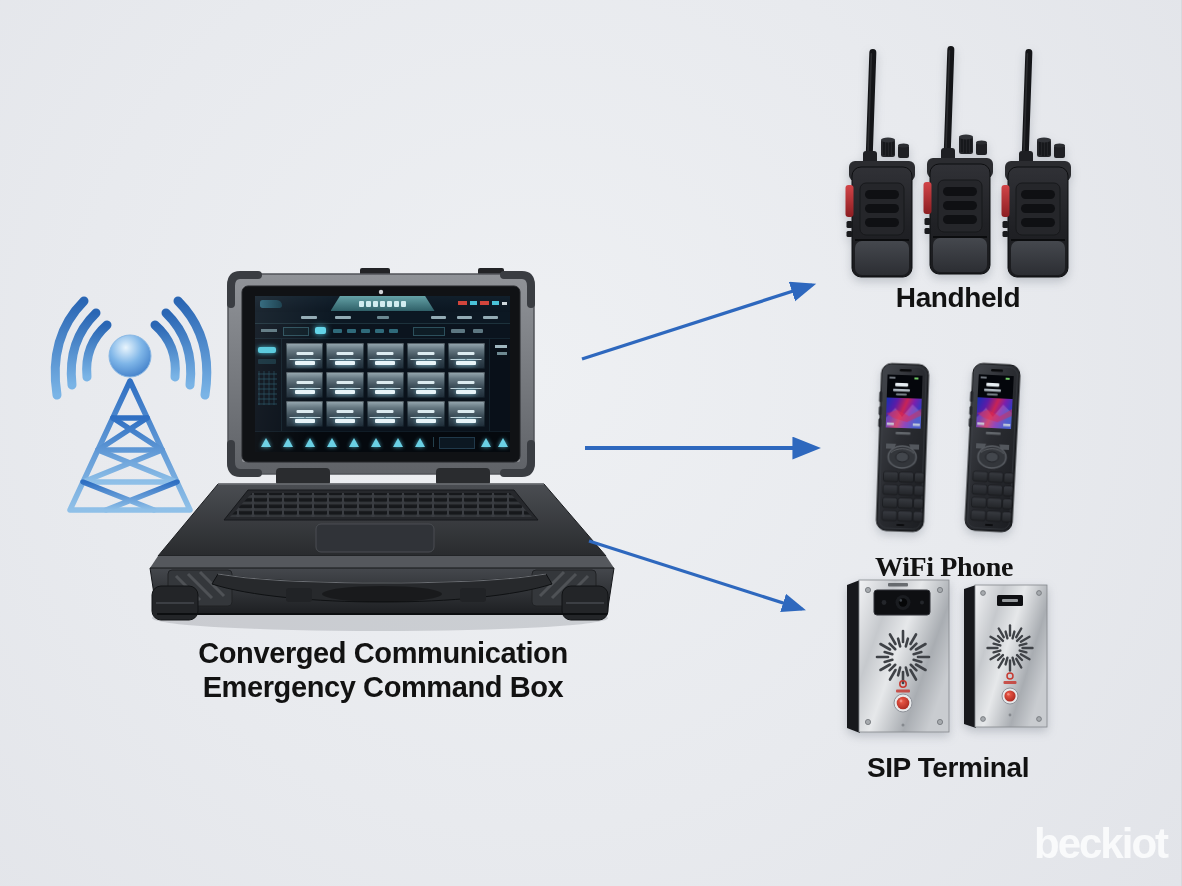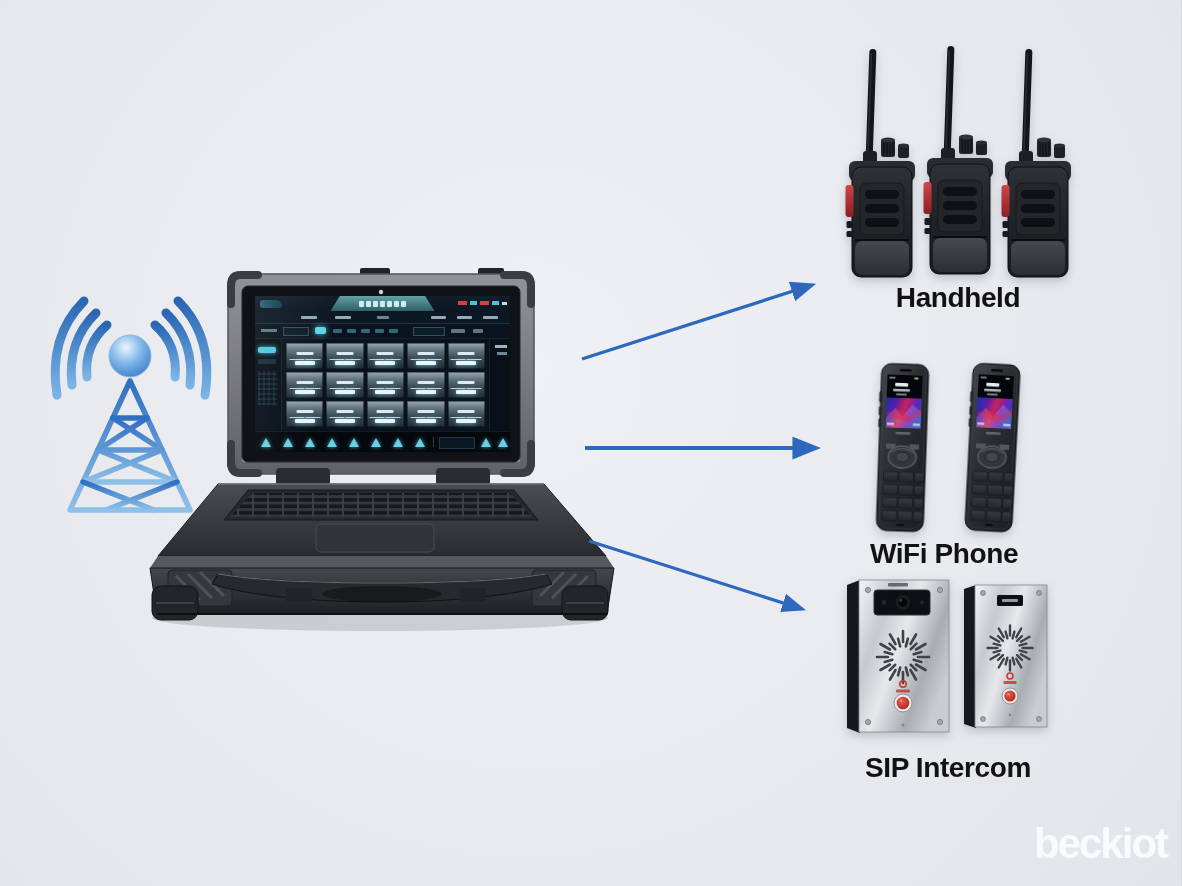--- a/index.html
+++ b/index.html
@@ -496,22 +496,26 @@
         <use href="#sipA-sym"></use>
       </svg>
     <svg class="abs dev" style="left:120px;top:8px;" width="86" height="145">
         <use href="#sipB-sym"></use>
       </svg>
   </div>
 
   <div class="caption" style="left:790px;top:281px;width:336px;">
     <div>Handheld</div>
   </div>
-  <div class="caption" style="left:794px;top:537px;width:300px;">
+  <div class="caption" style="left:794px;top:550px;width:300px;font-family:Liberation Serif, serif;">
     <div>WiFi Phone</div>
   </div>
   <div class="caption" style="left:798px;top:751px;width:300px;">
-    <div>SIP Intercom</div>
+    <div>SIP Terminal</div>
+  </div>
+  <div class="caption" style="left:183px;top:636px;width:400px;font-size:29px;">
+    <div>Converged Communication</div>
+    <div>Emergency Command Box</div>
   </div>
 
   <div class="watermark">beckiot</div>
 
 </div>
 
 </body></html>

